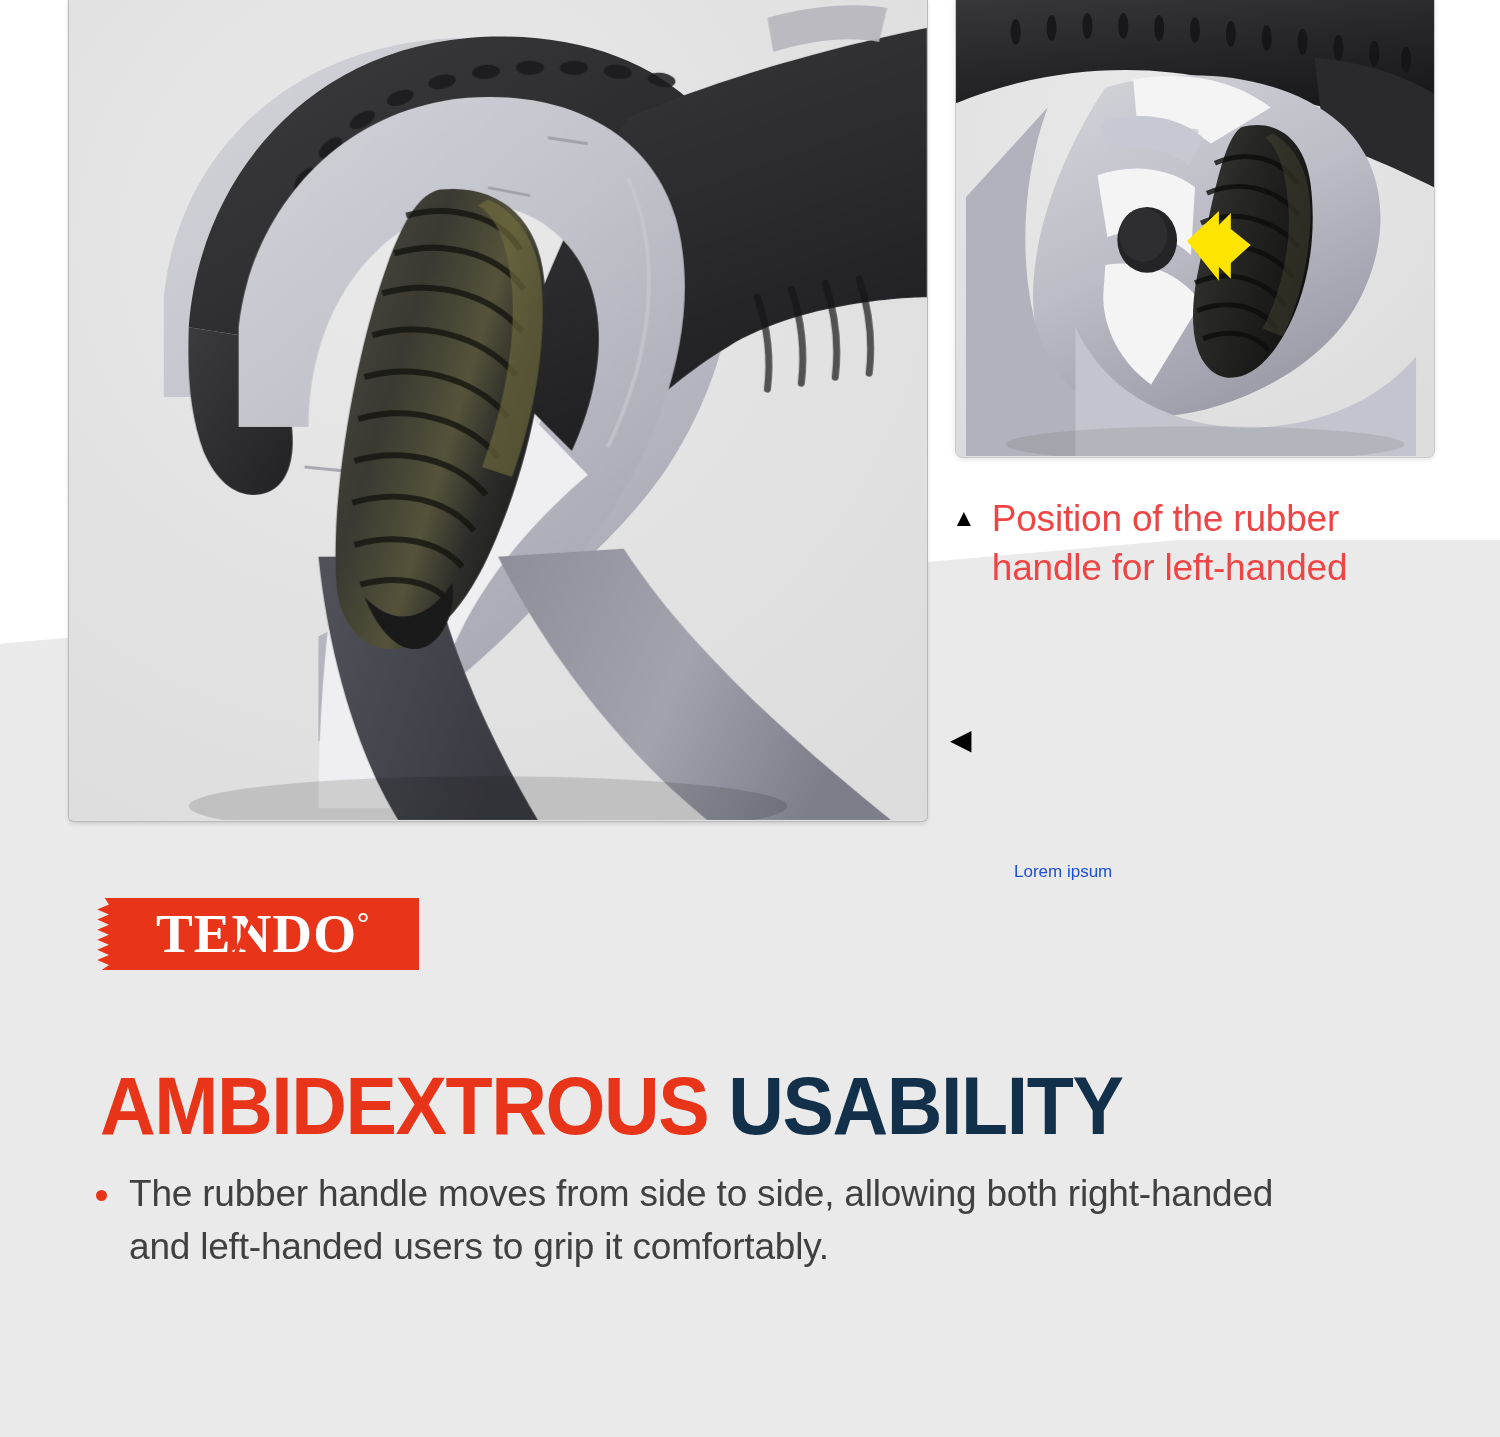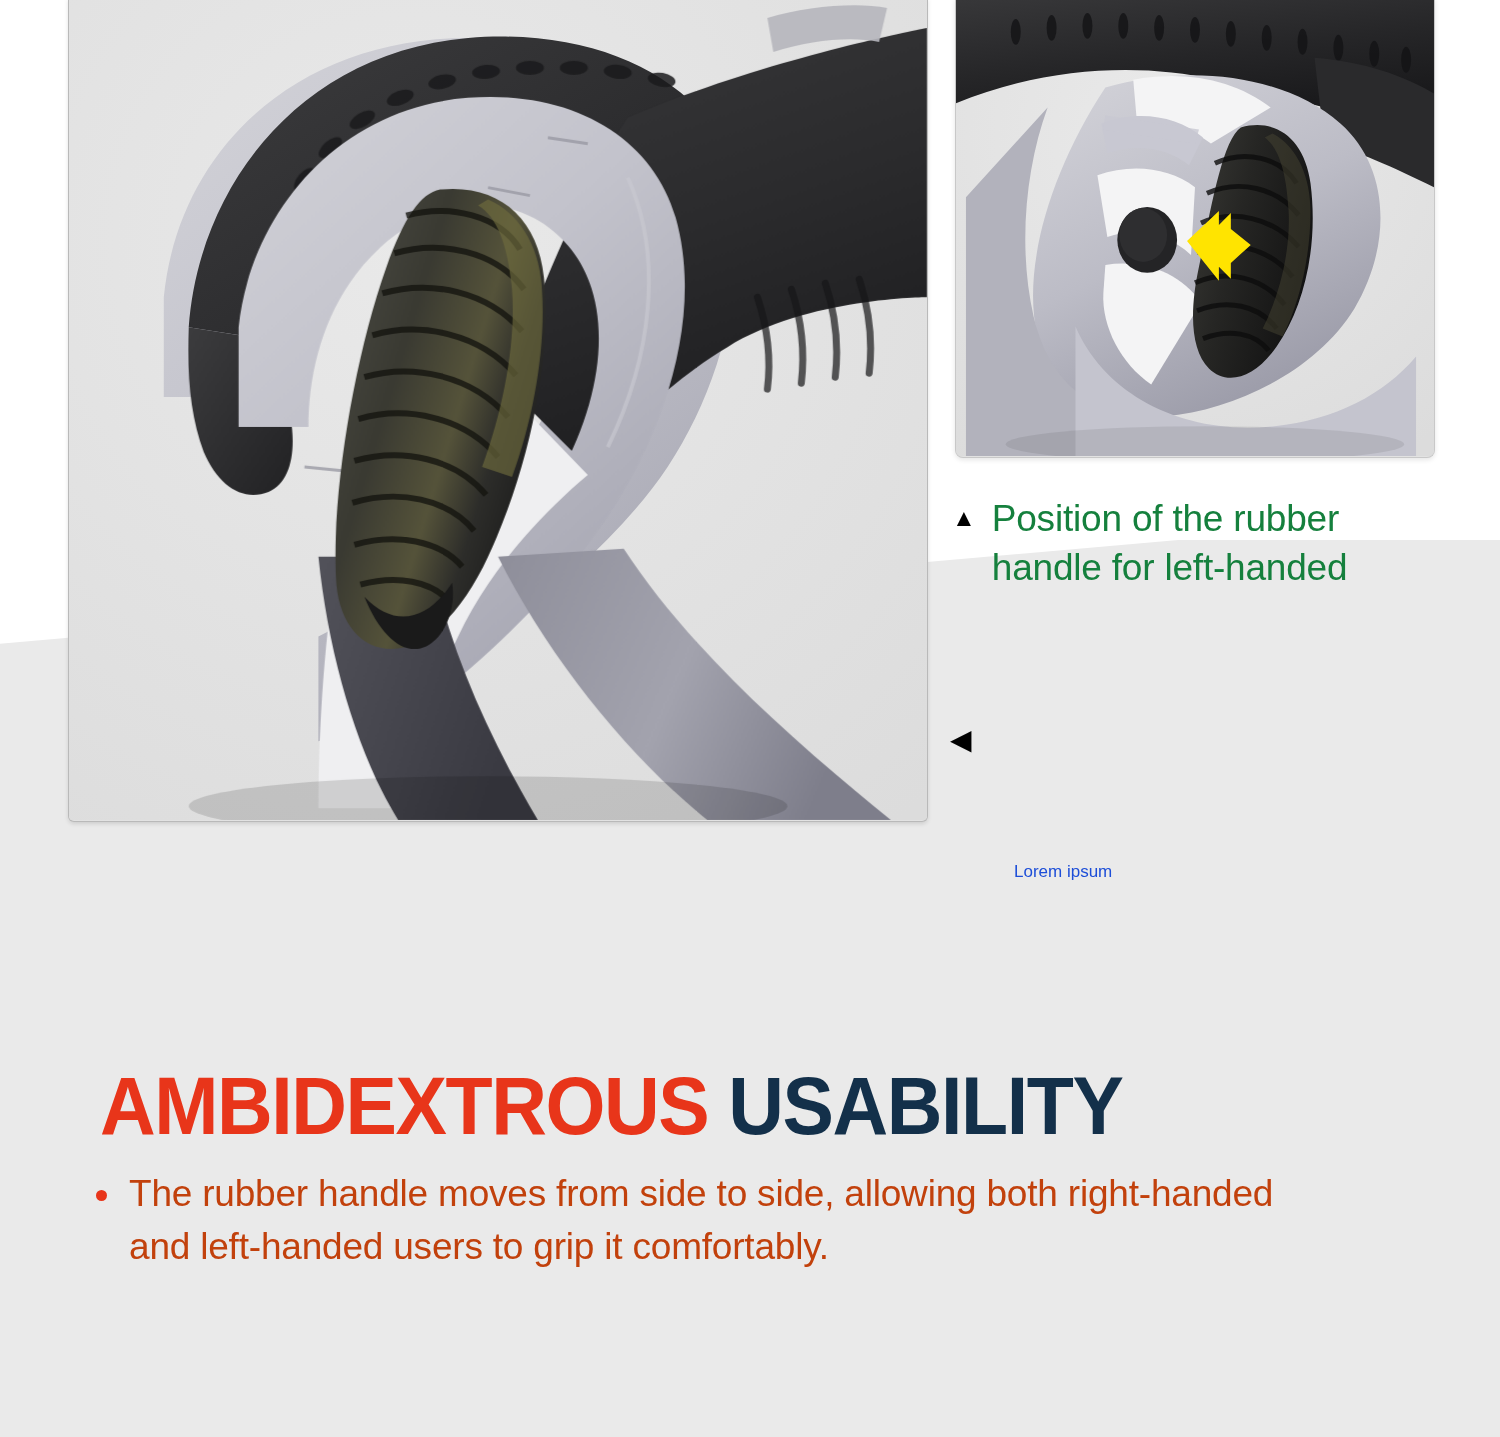--- a/index.html
+++ b/index.html
@@ -47,21 +47,21 @@
     overflow:hidden;
     box-sizing:border-box;
   }
 
   .render{position:absolute;inset:0;}
 
   
   .callout{position:absolute;display:flex;gap:16px;align-items:flex-start;}
   .callout .marker{flex:0 0 auto;line-height:1;color:#000;}
   .callout .ctext{
-    color:#15803d;
+    color:#ef4444;
     font-size:37px;
     line-height:1.33;
     letter-spacing:-0.2px;
     font-weight:400;
     white-space:pre-line;
   }
   #callout-left{left:952px;top:494px;width:600px;}
   #callout-left .marker{font-size:24px;margin-top:12px;}
   #callout-right{left:950px;top:722px;width:620px;}
   #callout-right .marker{font-size:28px;margin-top:4px;}
@@ -116,21 +116,21 @@
   
   #bullet{
     position:absolute;left:96px;top:1168px;width:1230px;
     display:flex;gap:22px;align-items:flex-start;
   }
   #bullet .dot{
     flex:0 0 auto;width:11px;height:11px;border-radius:50%;
     background:#e8351a;margin-top:22px;
   }
   #bullet .btext{
-    color:#c2410c;font-size:37px;line-height:1.42;
+    color:#404040;font-size:37px;line-height:1.42;
     letter-spacing:-0.2px;white-space:pre-line;
   }
 </style>
 </head>
 <body>
 
 <div id="page">
 
   <div class="bg-gray-slab"></div>
   <div class="bg-white-topright"></div>
@@ -377,20 +377,23 @@
 handle for left-handed</span>
   </div>
 
   <div class="callout" id="callout-right">
     <span class="marker">◀</span>
     <span class="ctext"><br></span>
   </div>
 
   <div id="lorem-note">Lorem ipsum</div>
 
+  <div id="logo">
+    <span class="wordmark"><span>TENDO</span><span class="deg">°</span><span class="slash"></span></span>
+  </div>
 
   <h1 id="headline"><span class="w1">AMBIDEXTROUS</span>
     <span class="w2">USABILITY</span></h1>
 
   <div id="bullet">
     <span class="dot"></span>
     <span class="btext">The rubber handle moves from side to side, allowing both right-handed
 and left-handed users to grip it comfortably.</span>
   </div>
 

